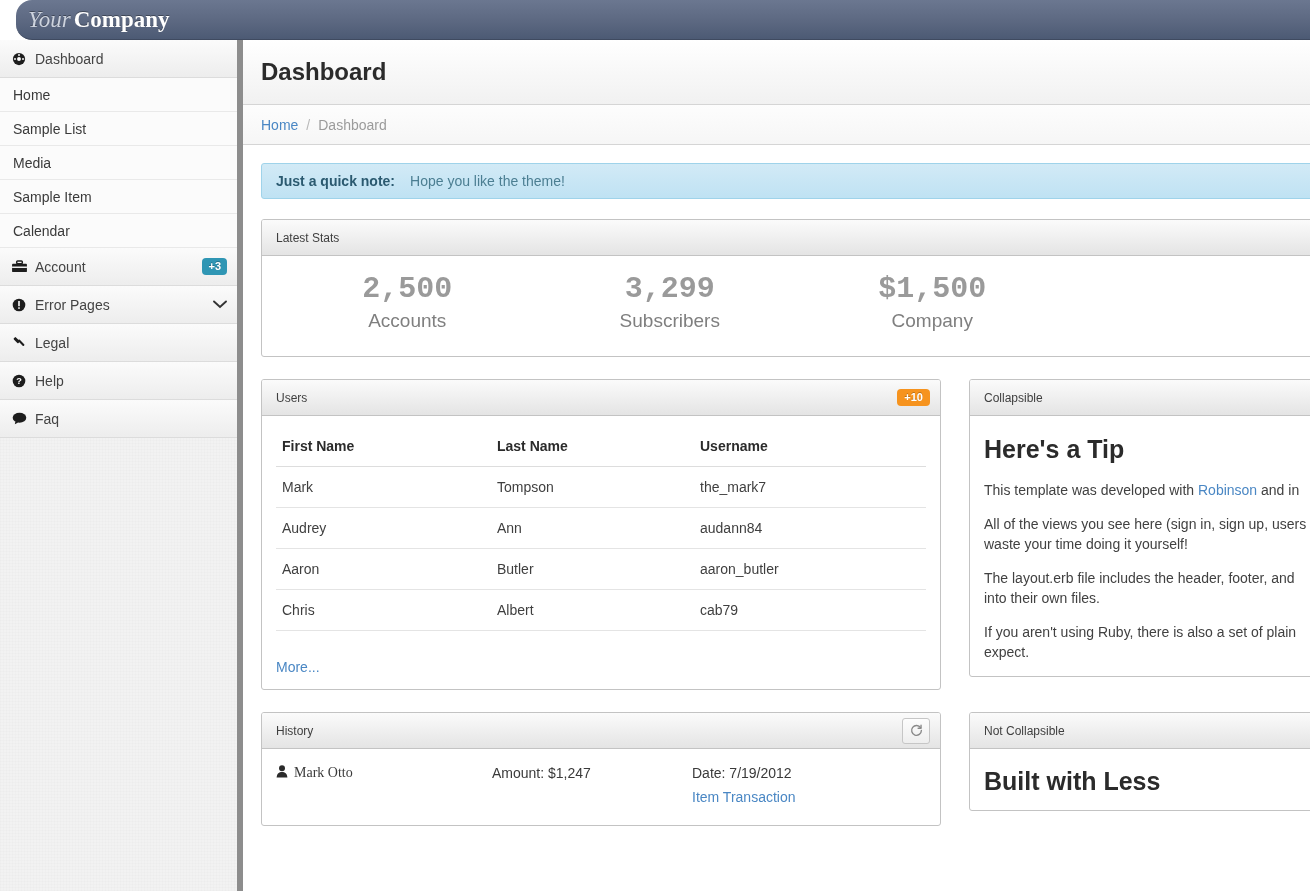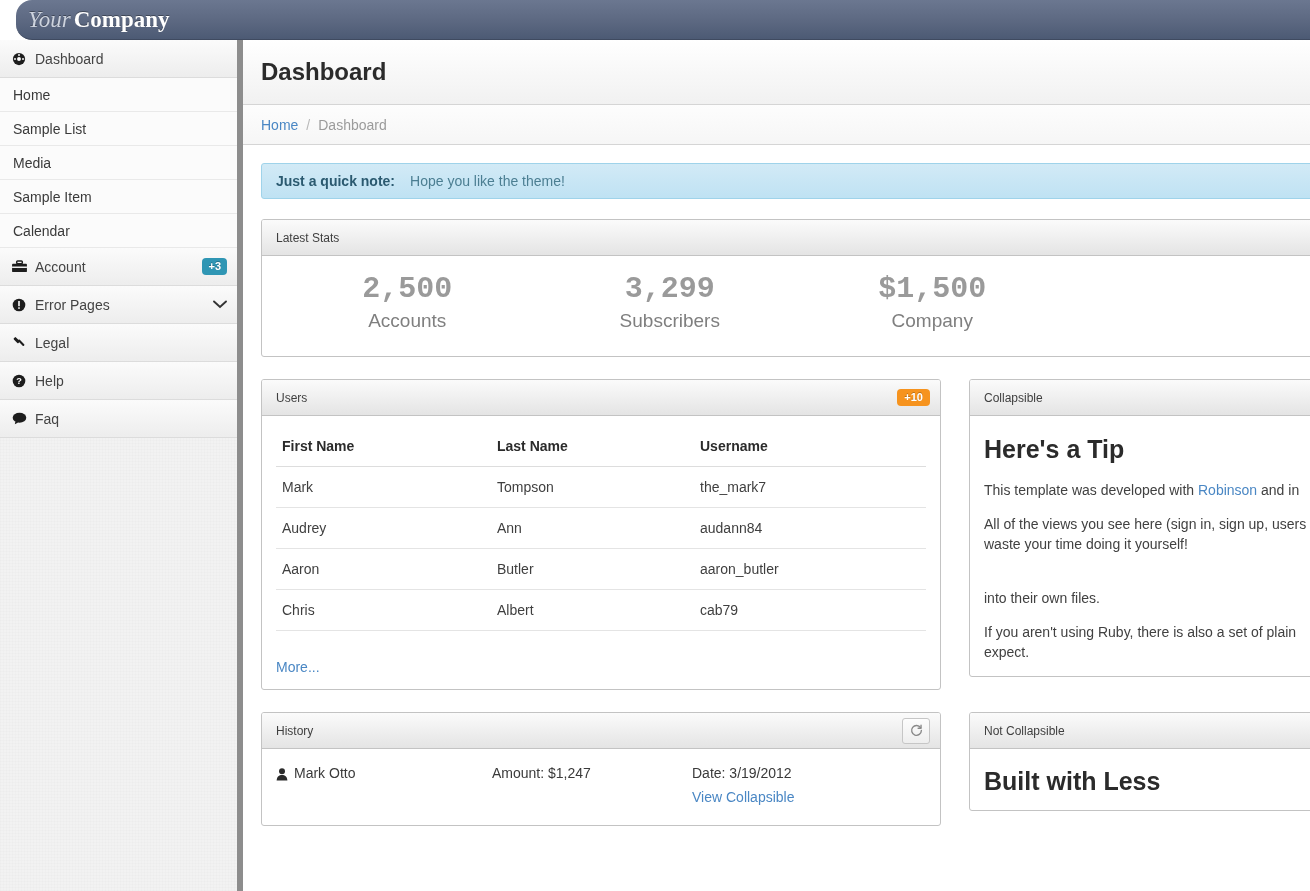--- a/index.html
+++ b/index.html
@@ -165,21 +165,21 @@
   table.users tr:last-child td { border-bottom: 1px solid #e4e4e4; }
   .col-fn { width: 215px; }
   .col-ln { width: 203px; }
   .more-link { display: inline-block; margin-top: 28px; color: #4a87c4; font-size: 14px; text-decoration: none; cursor: pointer; }
 
   .tip-h { font-size: 25px; font-weight: bold; color: #2b2b2b; margin: 4px 0 16px 0; line-height: 1.2; }
   .tip-p { font-size: 14px; color: #414141; line-height: 20px; margin: 0 0 14px 0; white-space: nowrap; }
   .tip-p a { color: #4a87c4; text-decoration: none; cursor: pointer; }
 
   .hist-row { display: flex; align-items: flex-start; padding: 2px 0 6px 0; font-size: 14px; color: #3a3a3a; }
-  .hist-user { width: 216px; display: flex; align-items: flex-end; gap: 6px; }
+  .hist-user { width: 216px; display: flex; align-items: flex-start; gap: 6px; font-family: Liberation Serif, serif; }
   .hist-amt { width: 200px; }
   .hist-date { flex: 1 1 auto; }
   .hist-link { color: #4a87c4; text-decoration: none; font-size: 14px; display: block; margin-top: 8px; cursor: pointer; }
 
   .less-h { font-size: 25px; font-weight: bold; color: #2b2b2b; margin: 4px 0 0 0; }
 
   svg { display: block; }
 </style>
 </head>
 <body>
@@ -373,21 +373,21 @@
 
         <div class="col-right">
           <div class="panel" style="width:420px;">
             <div class="panel-head">
               <span class="ph-title">Collapsible</span>
             </div>
             <div class="panel-body">
               <h2 class="tip-h">Here's a Tip</h2>
               <p class="tip-p"><span>This template was developed with </span><a>Robinson</a><span> and in</span></p>
               <p class="tip-p"><span>All of the views you see here (sign in, sign up, users</span><br><span>waste your time doing it yourself!</span></p>
-              <p class="tip-p"><br><span>into their own files.</span></p>
+              <p class="tip-p"><span>The layout.erb file includes the header, footer, and</span><br><span>into their own files.</span></p>
               <p class="tip-p" style="margin-bottom:0;"><span>If you aren't using Ruby, there is also a set of plain</span><br><span>expect.</span></p>
             </div>
           </div>
         </div>
 
       </div>
 
       <div class="grid">
 
         <div class="col-left">
@@ -407,22 +407,22 @@
                   <span>
                     <svg width="12" height="13" viewBox="0 0 12 13">
                         <circle cx="6" cy="3.2" r="3" fill="#2b2b2b"></circle>
                         <path d="M0.6 12.6 C0.9 8.6 3 7 6 7 C9 7 11.1 8.6 11.4 12.6 Z" fill="#2b2b2b"></path>
                       </svg>
                   </span>
                   <span>Mark Otto</span>
                 </div>
                 <div class="hist-amt">Amount: $1,247</div>
                 <div class="hist-date">
-                  <span>Date: 3/19/2012</span>
-                  <a class="hist-link">View Collapsible</a>
+                  <span>Date: 7/19/2012</span>
+                  <a class="hist-link">Item Transaction</a>
                 </div>
               </div>
             </div>
           </div>
         </div>
 
         <div class="col-right">
           <div class="panel" style="width:420px;">
             <div class="panel-head">
               <span class="ph-title">Not Collapsible</span>

